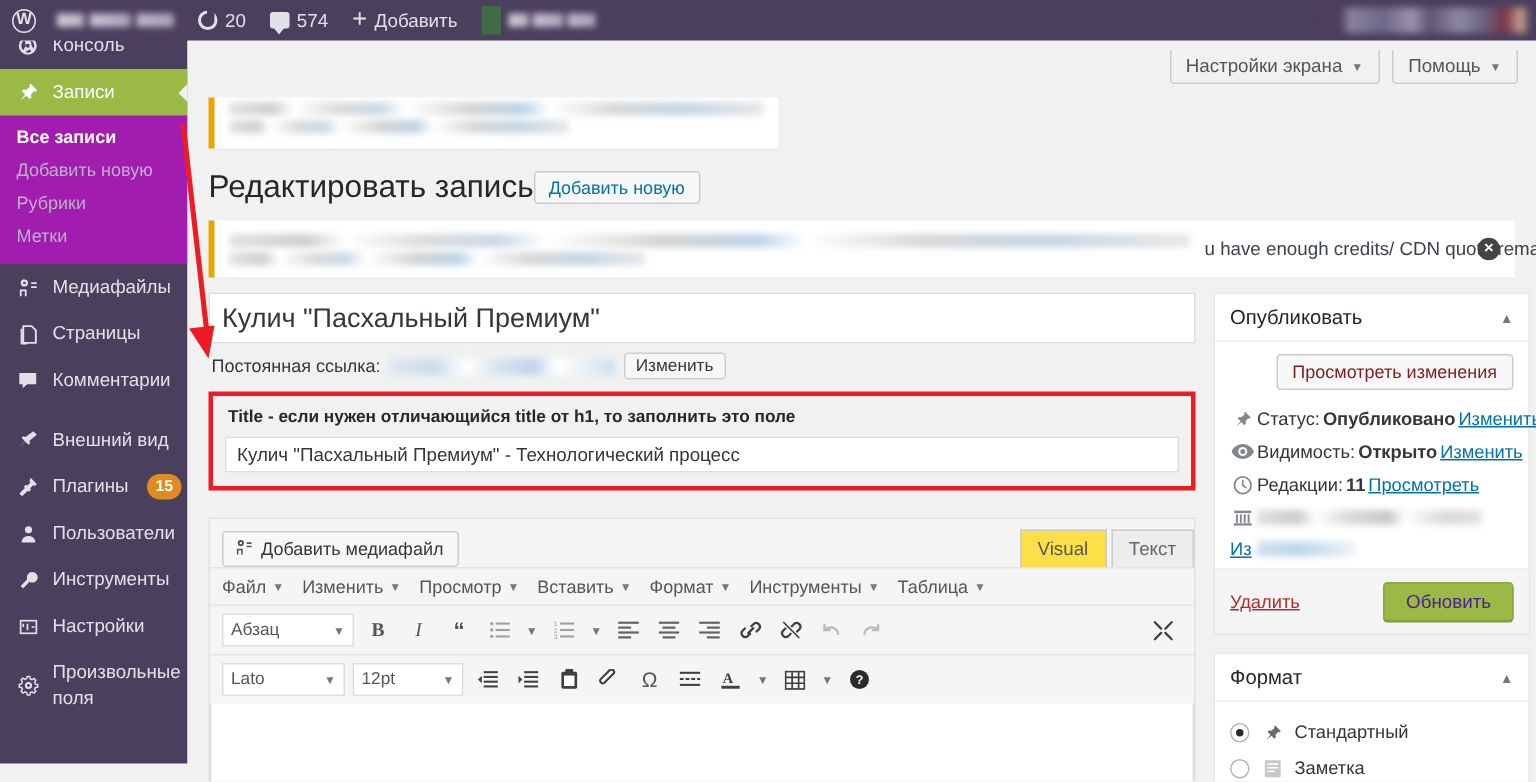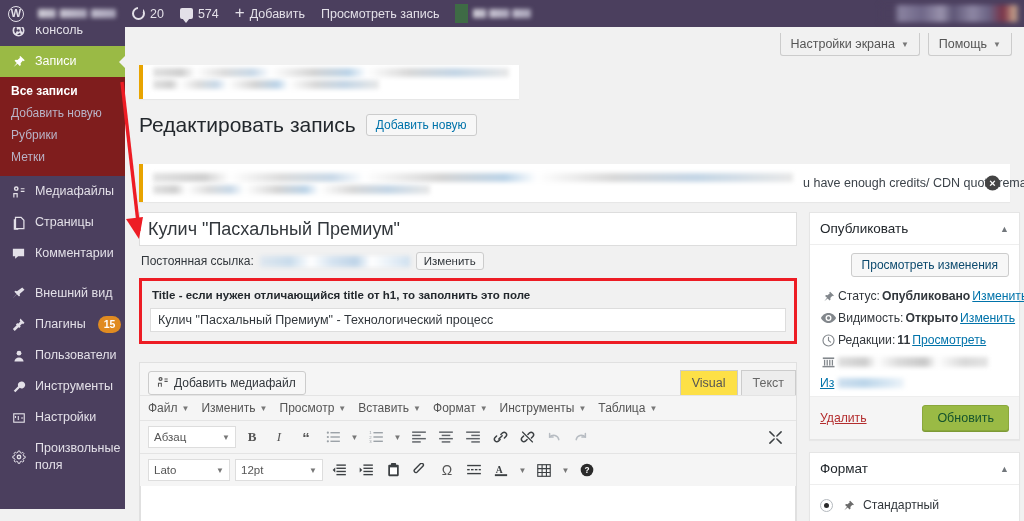--- a/index.html
+++ b/index.html
@@ -72,21 +72,21 @@
     border-top: 7px solid transparent; border-bottom: 7px solid transparent;
     border-right: 7px solid #f1f1f1;
   }
   .menu-ico {
     width: 17px; height: 17px; flex: 0 0 17px;
     display: flex; align-items: center; justify-content: center;
     font-size: 13px; line-height: 1;
   }
   .menu-ico svg { display:block; }
   .menu-label { flex: 1; }
-  .submenu { background: #7f1d1d; padding: 3px 0 8px 0; }
+  .submenu { background: #a21caf; padding: 3px 0 8px 0; }
   .submenu-item {
     padding: 4px 8px 4px 11px; color: #b9b3c6; font-size: 12px;
   }
   .submenu-item.current { color: #fff; font-weight: bold; }
   .badge {
     display: inline-block; background: #e08b21; color:#fff;
     border-radius: 9px; font-size: 10.5px; line-height: 1;
     padding: 3px 6px; margin-left: 4px; font-weight: 600;
   }
   .menu-sep { height: 9px; }
@@ -116,22 +116,22 @@
   }
   .notice-a { width: 380px; margin-top: 9px; }
   .blur-line {
     height: 9px; margin: 3px 10px;
     background: linear-gradient(90deg,#e2e2e2 0%,#cfcfcf 8%,#fff 12%,#dcdcdc 20%,#c9d9e8 28%,#fff 33%,#d4d4d4 45%,#bcd4e8 55%,#fff 60%,#d8d8d8 72%,#c4d6e6 85%,#e8e8e8 100%);
     filter: blur(2px);
   }
   .blur-line.short { width: 60%; }
 
   .page-title-row {
-    display: flex; align-items: center; gap: 10px;
-    padding: 14px 0 27px 14px;
+    display: flex; align-items: center; gap: 0;
+    padding: 14px 0 10px 14px;
   }
   .page-title { font-size: 21px; font-weight: normal; color: #23282d; }
   .add-new-btn {
     border: 1px solid #ccc; background: #f7f7f7; border-radius: 3px;
     padding: 3px 9px; font-size: 12px; color: #0073aa;
   }
 
   .notice-wide {
     margin: 0 14px 10px 14px; background: #fff;
     border-left: 4px solid #e8a400;
@@ -212,21 +212,21 @@
     background: #f5f5f5; border-top: 1px solid #e4e4e4;
     padding: 5px 8px; position: relative; min-height: 30px;
   }
   .sel-box {
     border: 1px solid #ddd; background: #fff; height: 22px;
     display: flex; align-items: center; justify-content: space-between;
     padding: 0 5px; font-size: 11.5px; color: #555;
   }
   .sel-abzac { width: 88px; }
   .sel-lato { width: 82px; }
-  .sel-size { width: 88px; }
+  .sel-size { width: 74px; }
   .tb-btn {
     width: 22px; height: 22px; display: flex; align-items: center;
     justify-content: center; color: #555; font-size: 13px;
   }
   .tb-btn svg { display:block; }
   .tb-caret { width: 11px; color:#777; font-size: 8px; display:flex; align-items:center; justify-content:center;}
   .fullscreen-btn { position: absolute; right: 10px; top: 50%; transform: translateY(-50%); }
 
   .editor-body { background: #fff; border: 1px solid #e0e0e0; border-top: none; height: 78px; }
 
@@ -235,21 +235,21 @@
   .box-head {
     display: flex; align-items: center; justify-content: space-between;
     padding: 8px 10px; border-bottom: 1px solid #eee;
     font-size: 13.5px; color: #23282d;
   }
   .toggle-caret { color: #72777c; font-size: 9px; }
   .box-body { padding: 8px 10px 2px 10px; }
   .preview-row { display: flex; justify-content: flex-end; padding-bottom: 8px; }
   .preview-btn {
     border: 1px solid #ccc; background: #f7f7f7; border-radius: 3px;
-    padding: 4px 10px; font-size: 12px; color: #0c4a6e;
+    padding: 4px 10px; font-size: 12px; color: #7f1d1d;
   }
   .pub-row {
     display: flex; align-items: center; gap: 2px;
     padding: 4px 0; font-size: 12.2px; color: #32373c;
   }
   .pub-ico { width: 16px; flex: 0 0 16px; display:flex; align-items:center; justify-content:center; color:#82878c; }
   .lnk { color: #0073aa; text-decoration: underline; }
   .pub-blur {
     height: 10px; width: 150px;
     background: linear-gradient(90deg,#e0e0e0 0%,#cdcdcd 18%,#fff 26%,#dcdcdc 40%,#c8c8c8 58%,#fff 66%,#d9d9d9 84%,#e4e4e4 100%);
@@ -260,21 +260,21 @@
     background: linear-gradient(90deg,#cfe0ef 0%,#bcd6ea 40%,#dbe9f4 80%,#eef4f9 100%);
     filter: blur(2px);
   }
   .box-footer {
     display: flex; align-items: center; justify-content: space-between;
     border-top: 1px solid #eee; background: #f5f5f5; padding: 8px 10px;
   }
   .delete-link { color: #b32d2e; text-decoration: underline; font-size: 12.2px; }
   .update-btn {
     background: #9aba45; border: 1px solid #8aa83c; border-radius: 3px;
-    color: #14532d; padding: 5px 14px; font-size: 12.5px;
+    color: #4c1d95; padding: 5px 14px; font-size: 12.5px;
     box-shadow: 0 1px 0 #7d9a36;
   }
   .fmt-row { display: flex; align-items: center; gap: 7px; padding: 5px 0; font-size: 12.2px; }
   .radio {
     width: 13px; height: 13px; border-radius: 50%;
     border: 1px solid #b4b9be; background: #fff; flex: 0 0 13px;
     display: flex; align-items: center; justify-content: center;
   }
   .radio.checked::after { content:""; width: 5px; height: 5px; border-radius: 50%; background: #2b2b2b; }
   .fmt-ico { width: 16px; flex: 0 0 16px; display:flex; align-items:center; justify-content:center; color:#b9bcc0; }
@@ -299,23 +299,20 @@
       <span class="ab-updates-icon"></span>
       <span>20</span>
     </div>
     <div class="ab-item">
       <span class="ab-comment-icon"></span>
       <span>574</span>
     </div>
     <div class="ab-item">
       <span class="ab-plus">+</span>
       <span>Добавить</span>
-    </div>
-    <div class="ab-item">
-      <span>Просмотреть запись</span>
     </div>
     <div class="ab-item">
       <span class="ab-greenbox"></span>
       <div class="ab-blur blur-a" style="width:58px"></div>
     </div>
     <div class="ab-right">
       <div class="ab-right-blur"></div>
     </div>
   </div>
 

